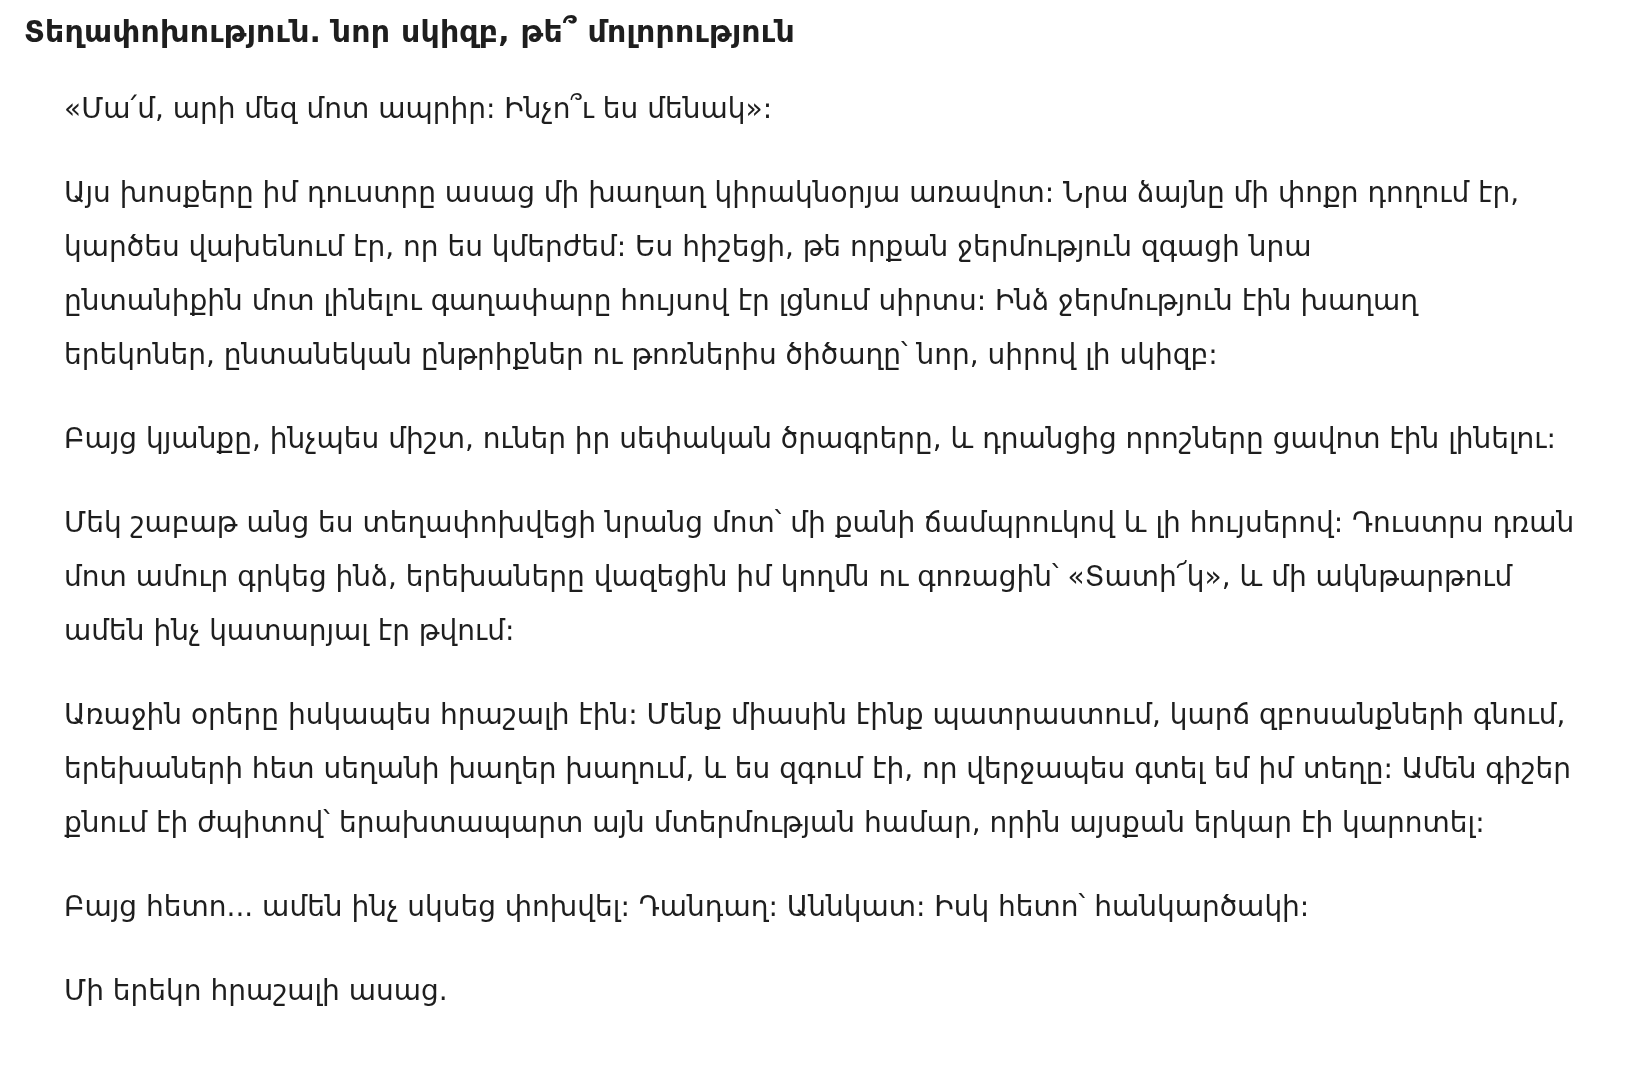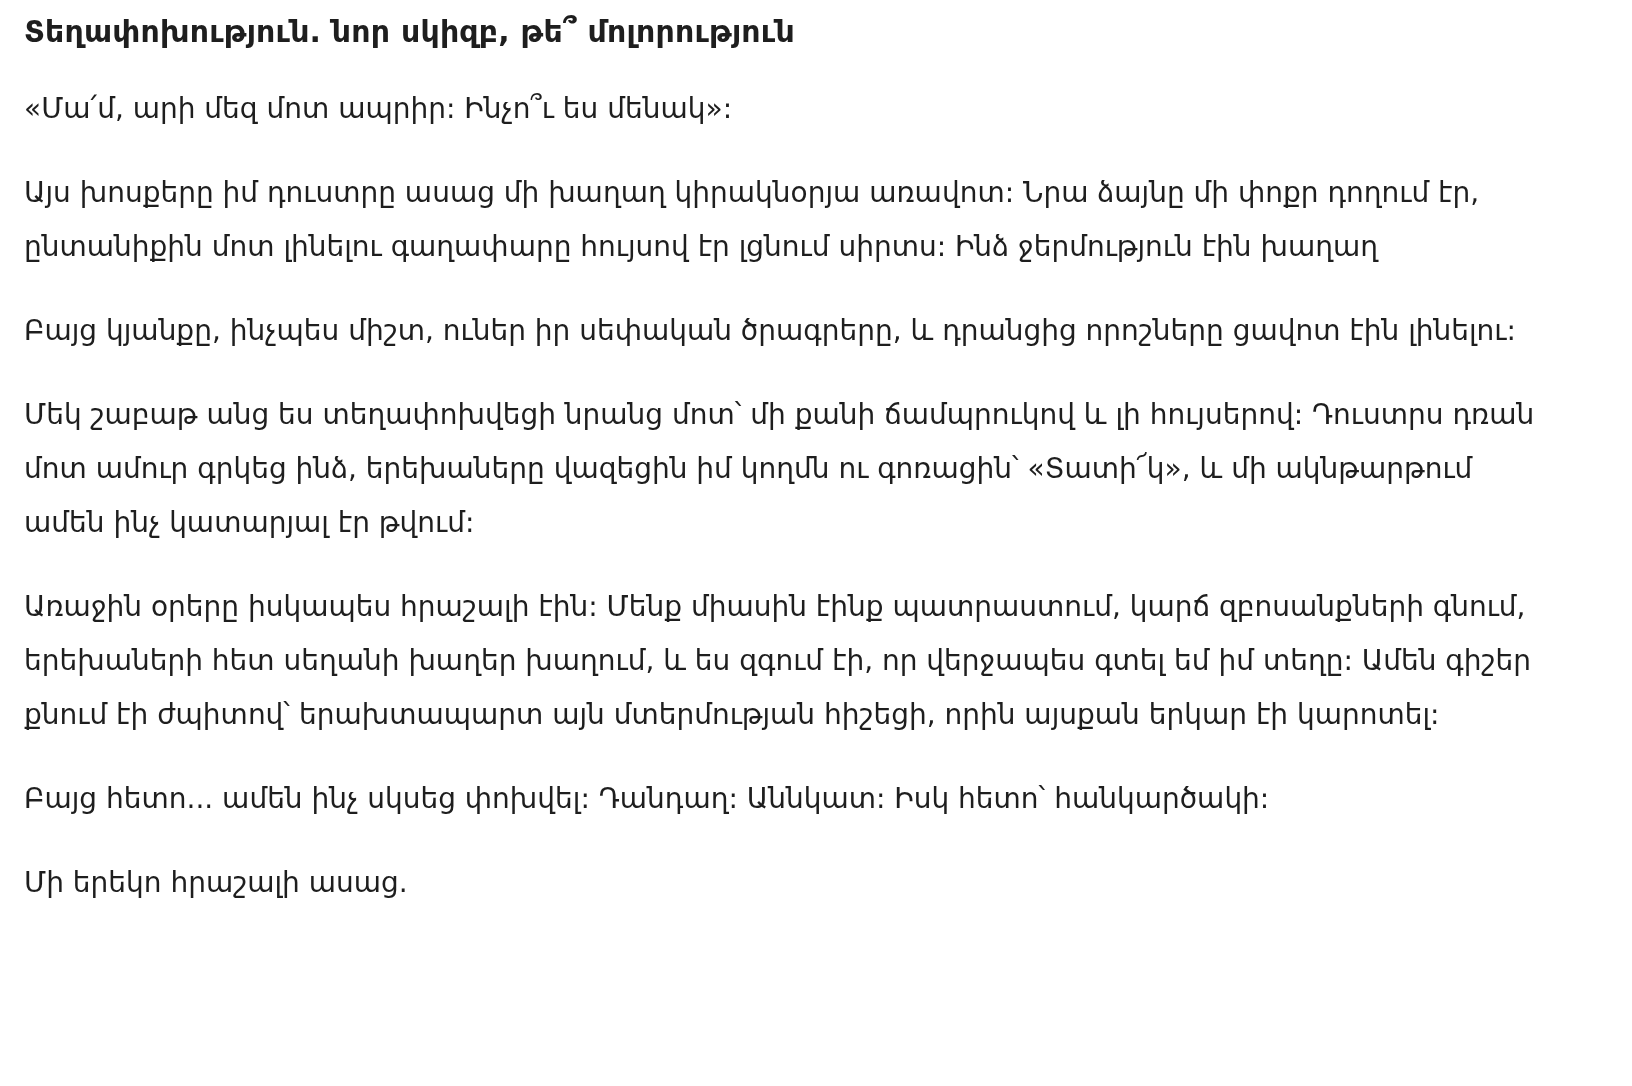--- a/index.html
+++ b/index.html
@@ -26,52 +26,55 @@
     }
     .para {
       margin: 0 0 30px 0;
       font-size: 28px;
       font-weight: 400;
     }
     .line {
       display: block;
       line-height: 54px;
       white-space: nowrap;
+      margin-left: 40px;
     }
   </style>
 </head>
 <body>
 
 <div class="page">
 
   <h1 class="title">Տեղափոխություն. նոր սկիզբ, թե՞ մոլորություն</h1>
 
   <p class="para">
     <span class="line">«Մա՛մ, արի մեզ մոտ ապրիր: Ինչո՞ւ ես մենակ»:</span>
   </p>
 
   <p class="para">
     <span class="line">Այս խոսքերը իմ դուստրը ասաց մի խաղաղ կիրակնօրյա առավոտ: Նրա ձայնը մի փոքր դողում էր,</span>
+    <span class="line">կարծես վախենում էր, որ ես կմերժեմ: Ես հիշեցի, թե որքան ջերմություն զգացի նրա</span>
     <span class="line">ընտանիքին մոտ լինելու գաղափարը հույսով էր լցնում սիրտս: Ինձ ջերմություն էին խաղաղ</span>
+    <span class="line">երեկոներ, ընտանեկան ընթրիքներ ու թոռներիս ծիծաղը՝ նոր, սիրով լի սկիզբ:</span>
   </p>
 
   <p class="para">
     <span class="line">Բայց կյանքը, ինչպես միշտ, ուներ իր սեփական ծրագրերը, և դրանցից որոշները ցավոտ էին լինելու:</span>
   </p>
 
   <p class="para">
     <span class="line">Մեկ շաբաթ անց ես տեղափոխվեցի նրանց մոտ՝ մի քանի ճամպրուկով և լի հույսերով: Դուստրս դռան</span>
     <span class="line">մոտ ամուր գրկեց ինձ, երեխաները վազեցին իմ կողմն ու գոռացին՝ «Տատի՜կ», և մի ակնթարթում</span>
     <span class="line">ամեն ինչ կատարյալ էր թվում:</span>
   </p>
 
   <p class="para">
     <span class="line">Առաջին օրերը իսկապես հրաշալի էին: Մենք միասին էինք պատրաստում, կարճ զբոսանքների գնում,</span>
     <span class="line">երեխաների հետ սեղանի խաղեր խաղում, և ես զգում էի, որ վերջապես գտել եմ իմ տեղը: Ամեն գիշեր</span>
-    <span class="line">քնում էի ժպիտով՝ երախտապարտ այն մտերմության հիշեցի, որին այսքան երկար էի կարոտել:</span>
+    <span class="line">քնում էի ժպիտով՝ երախտապարտ այն մտերմության համար, որին այսքան երկար էի կարոտել:</span>
   </p>
 
   <p class="para">
     <span class="line">Բայց հետո... ամեն ինչ սկսեց փոխվել: Դանդաղ: Աննկատ: Իսկ հետո՝ հանկարծակի:</span>
   </p>
 
   <p class="para">
     <span class="line">Մի երեկո հրաշալի ասաց.</span>
   </p>
 

